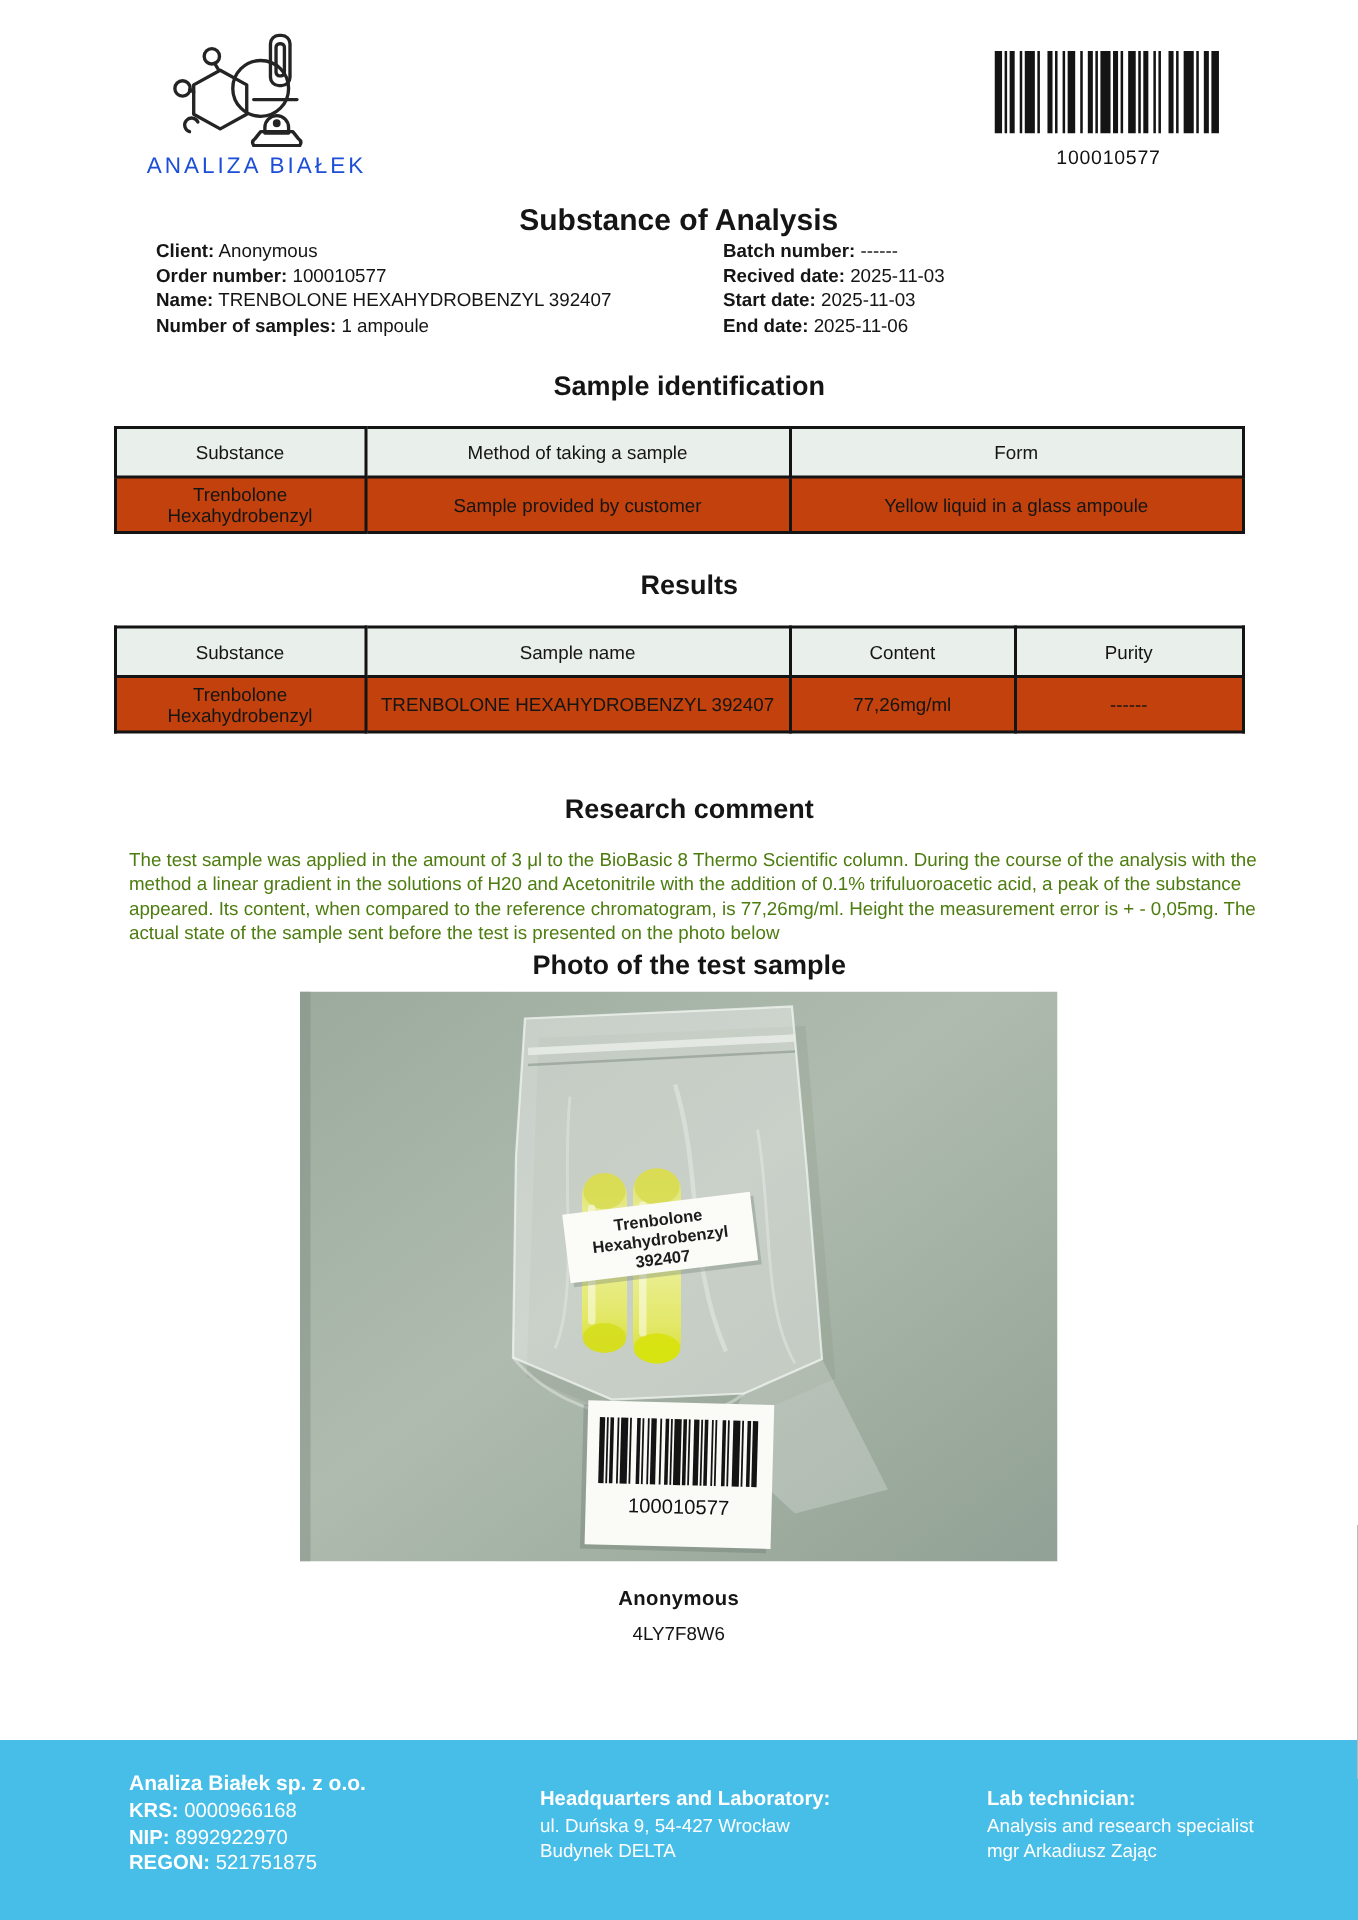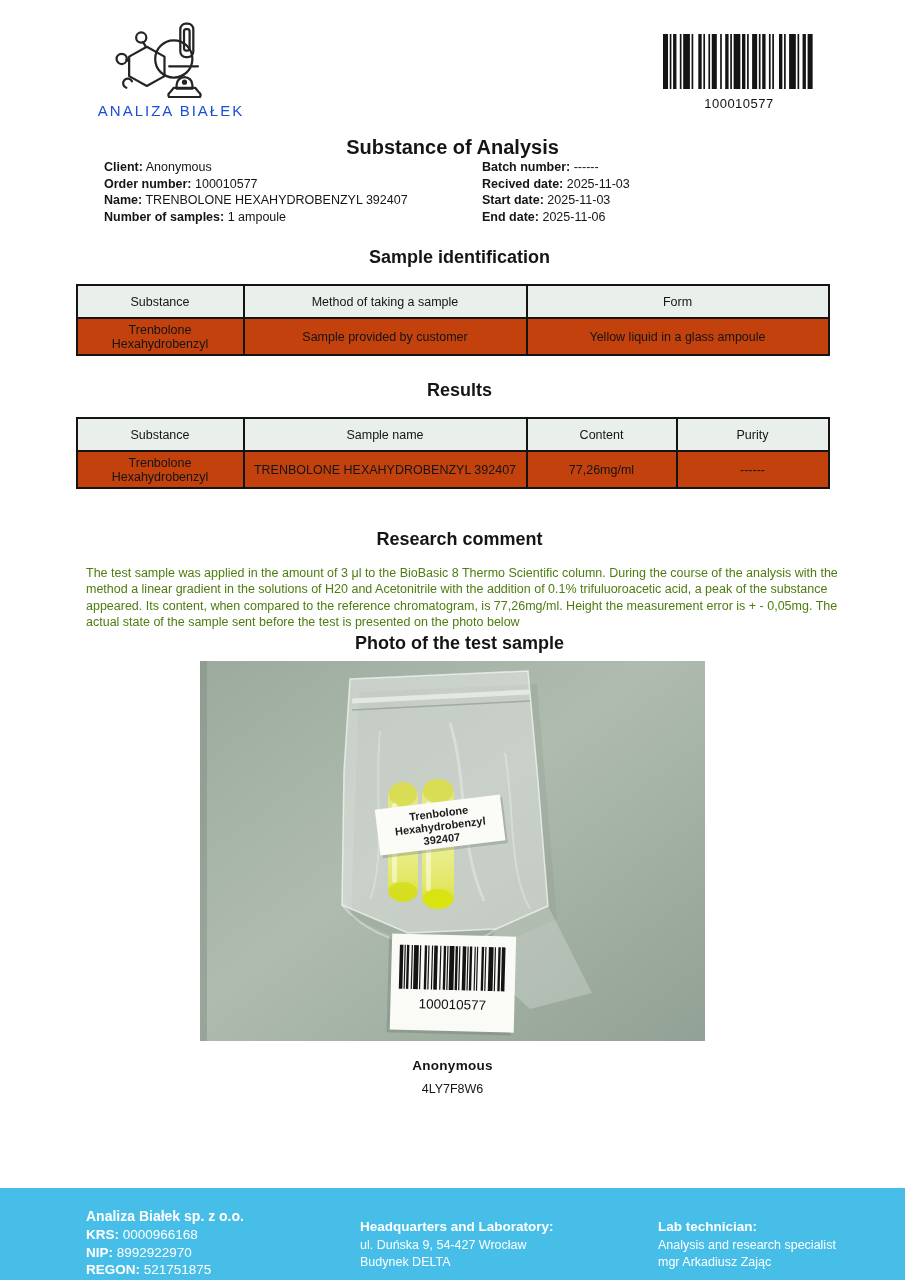--- a/index.html
+++ b/index.html
@@ -40,21 +40,21 @@
   table.data td { height:37px; background:#c2410c; }
   
   .comment-text { margin:15px 57px 0 86px; font-size:12.5px; line-height:16.4px;
                   color:#4d7c0f; }
   
   .photo-wrap { width:505px; margin:7px auto 0; line-height:0; }
   
   .password-label { text-align:center; font-weight:bold; font-size:13.5px; margin-top:17px; letter-spacing:0.3px;}
   .password-value { text-align:center; font-size:12.5px; margin-top:9px; }
   
-  .footer { position:absolute; left:0; right:0; bottom:0; height:92px;
+  .footer { position:absolute; left:0; right:0; bottom:0; height:120px;
             display:flex; color:#fff; padding:20px 0 0 86px; }
   .f-col1 { width:274px; }
   .f-col2 { width:298px; padding-top:11px; }
   .f-col3 { flex:1; padding-top:11px; }
   .f-name { font-size:14px; font-weight:bold; margin-bottom:2px; }
   .f-line { font-size:13.5px; line-height:17.5px; }
   .f-line b { font-weight:bold; }
   .f-title { font-size:13.5px; font-weight:bold; margin-bottom:3px; }
   .f-sub { font-size:12.5px; line-height:17px; }
 </style>

